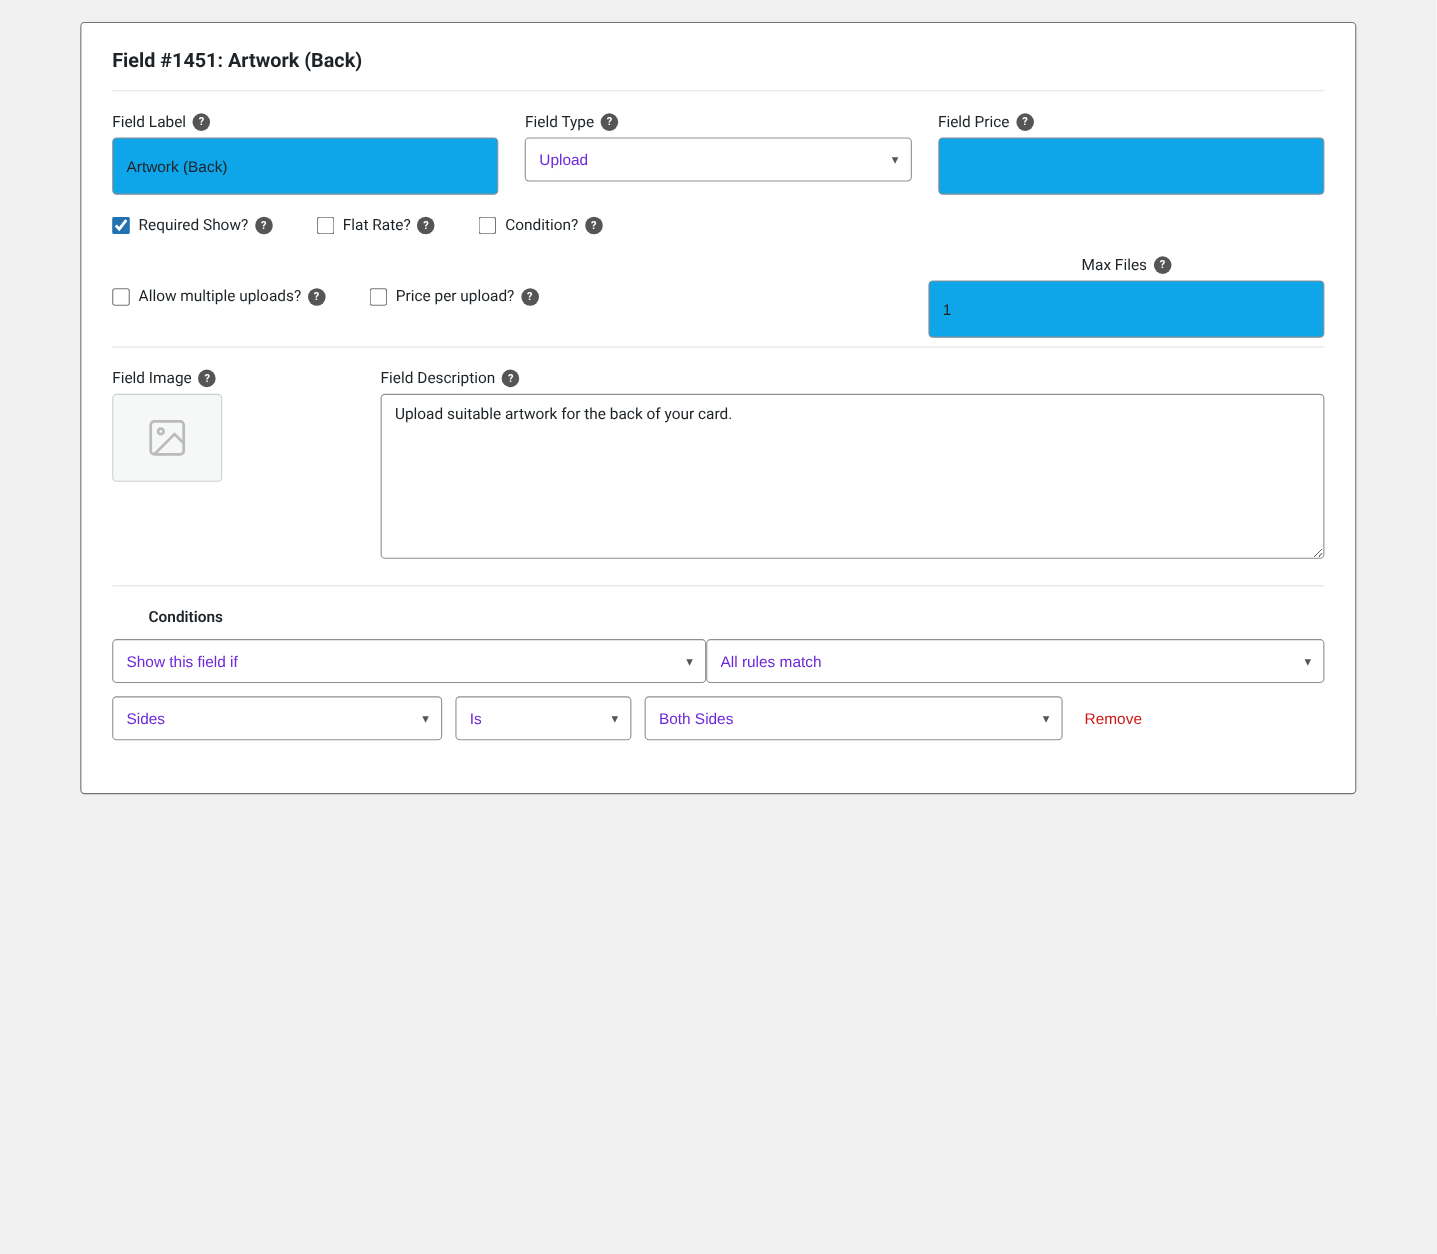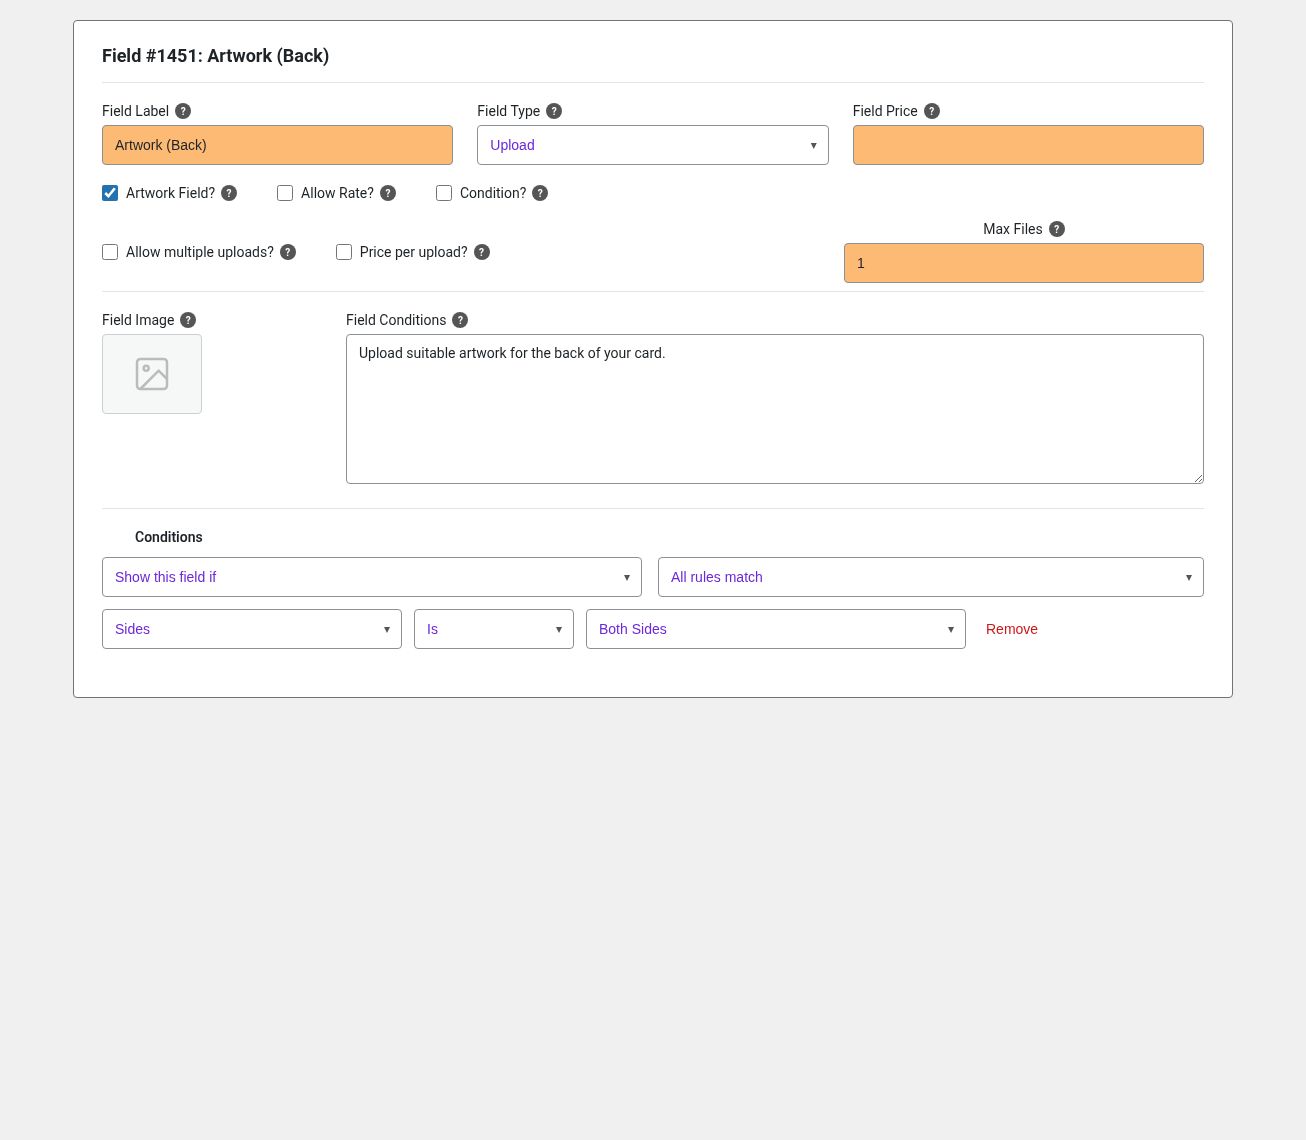--- a/index.html
+++ b/index.html
@@ -60,22 +60,22 @@
       flex-shrink: 0;
     }
     input[type="text"],
     input[type="number"] {
       width: 100%;
       padding: 8px 12px;
       border: 1px solid #8c8f94;
       border-radius: 4px;
       font-size: 14px;
       color: #1d2327;
-      background: #fdba74;
-      height: 40px;
+      background: #0ea5e9;
+      height: 52px;
     }
     .select-wrapper {
       position: relative;
       width: 100%;
     }
     select {
       width: 100%;
       padding: 8px 36px 8px 12px;
       border: 1px solid #8c8f94;
       border-radius: 4px;
@@ -189,21 +189,20 @@
     }
     .conditions-title {
       font-size: 14px;
       font-weight: 600;
       color: #1d2327;
       margin-bottom: 12px;
       margin-left: 33px;
     }
     .conditions-row1 {
       display: flex;
-      gap: 16px;
       margin-bottom: 12px;
     }
     .conditions-row2 {
       display: flex;
       gap: 12px;
       align-items: center;
       margin-bottom: 20px;
     }
     .remove-btn {
       color: #cc1818;
@@ -268,28 +267,28 @@
         <span class="help-icon">?</span>
       </label>
       <input type="text" style="">
     </div>
   </div>
 
   <div class="checkboxes-row">
     <div class="checkbox-row">
       <input type="checkbox" id="required" checked="" style="">
       <label for="required" class="checkbox-label">
-        <span>Artwork Field?</span>
+        <span>Required Show?</span>
         <span class="help-icon">?</span>
       </label>
     </div>
     <div class="checkbox-row">
       <input type="checkbox" id="flatrate" style="">
       <label for="flatrate" class="checkbox-label">
-        <span>Allow Rate?</span>
+        <span>Flat Rate?</span>
         <span class="help-icon">?</span>
       </label>
     </div>
     <div class="checkbox-row">
       <input type="checkbox" id="percentage" style="">
       <label for="percentage" class="checkbox-label">
         <span>Condition?</span>
         <span class="help-icon">?</span>
       </label>
     </div>
@@ -330,21 +329,21 @@
       <div class="image-placeholder">
         <svg viewBox="0 0 24 24" fill="none" stroke="#bbb" stroke-width="1.5">
           <rect x="3" y="3" width="18" height="18" rx="2" ry="2"></rect>
           <circle cx="8.5" cy="8.5" r="1.5"></circle>
           <polyline points="21 15 16 10 5 21"></polyline>
         </svg>
       </div>
     </div>
     <div class="description-group">
       <label>
-        <span>Field Conditions</span>
+        <span>Field Description</span>
         <span class="help-icon">?</span>
       </label>
       <textarea style="">Upload suitable artwork for the back of your card.</textarea>
     </div>
   </div>
 
   <hr class="divider">
 
   <div class="conditions-section">
     <div class="conditions-title">Conditions</div>

